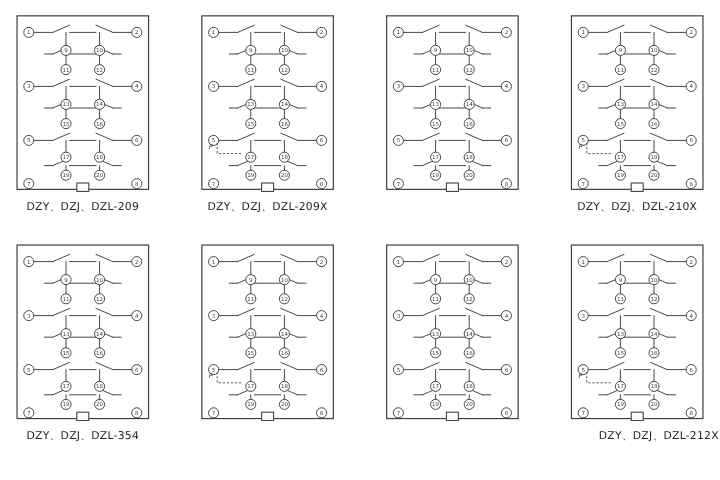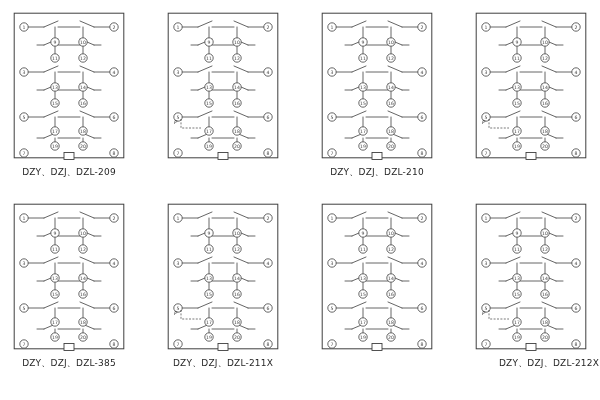--- a/index.html
+++ b/index.html
@@ -199,20 +199,21 @@
         </g>
         <g>
           <circle cx="101" cy="141" r="4.2" fill="#ffffff" stroke="#3f3f3f" stroke-width="0.8"></circle>
           <text x="101" y="142.7" text-anchor="middle" font-size="4.6" fill="#3f3f3f">8</text>
         </g>
         <g>
           <text x="7" y="112" font-size="5.5" font-style="italic" fill="#3f3f3f">P</text>
           <path d="M14 107 V116 H34" stroke="#3f3f3f" stroke-width="0.7" fill="none" stroke-dasharray="2 1.4"></path>
         </g>
       </svg>
+      <div class="panel-label" style="color: rgb(38, 38, 38);">DZY、DZJ、DZL-209X</div>
     </div>
     <div class="panel-cell">
       <svg viewBox="0 0 112 148" width="112" height="148">
         <rect x="1.2" y="1.2" width="109.6" height="144.6" fill="none" stroke="#3f3f3f" stroke-width="1"></rect>
         <path d="M15 15H31 M31 15L45 9 M45 15H67 M81 15L67 9 M97 15H81 M42 15V26 M70 15V26 M24 33H31 M31 33L45 27 M45 33H67 M81 33L67 27 M88 33H81 M42 33V42 M70 33V42 M15 60H31 M31 60L45 54 M45 60H67 M81 60L67 54 M97 60H81 M42 60V71 M70 60V71 M24 78H31 M31 78L45 72 M45 78H67 M81 78L67 72 M88 78H81 M42 78V87 M70 78V87 M15 105H31 M31 105L45 99 M45 105H67 M81 105L67 99 M97 105H81 M42 105V115 M70 105V115 M24 126H31 M31 126L45 120 M45 126H67 M81 126L67 120 M88 126H81 M42 126V130 M70 126V130 " stroke="#3f3f3f" stroke-width="0.8" fill="none" stroke-linecap="round"></path>
         <rect x="51" y="140.5" width="10" height="7" fill="#ffffff" stroke="#3f3f3f" stroke-width="0.9"></rect>
         <g>
           <circle cx="11" cy="15" r="4.2" fill="#ffffff" stroke="#3f3f3f" stroke-width="0.8"></circle>
           <text x="11" y="16.7" text-anchor="middle" font-size="4.6" fill="#3f3f3f">1</text>
         </g>
@@ -284,112 +285,20 @@
           <circle cx="70" cy="134" r="4.2" fill="#ffffff" stroke="#3f3f3f" stroke-width="0.8"></circle>
           <text x="70" y="135.7" text-anchor="middle" font-size="4.6" fill="#3f3f3f">20</text>
         </g>
         <g>
           <circle cx="11" cy="141" r="4.2" fill="#ffffff" stroke="#3f3f3f" stroke-width="0.8"></circle>
           <text x="11" y="142.7" text-anchor="middle" font-size="4.6" fill="#3f3f3f">7</text>
         </g>
         <g>
           <circle cx="101" cy="141" r="4.2" fill="#ffffff" stroke="#3f3f3f" stroke-width="0.8"></circle>
           <text x="101" y="142.7" text-anchor="middle" font-size="4.6" fill="#3f3f3f">8</text>
-        </g>
-      </svg>
-      <div class="panel-label" style="color: rgb(38, 38, 38);">DZY、DZJ、DZL-210</div>
-    </div>
-    <div class="panel-cell">
-      <svg viewBox="0 0 112 148" width="112" height="148">
-        <rect x="1.2" y="1.2" width="109.6" height="144.6" fill="none" stroke="#3f3f3f" stroke-width="1"></rect>
-        <path d="M15 15H31 M31 15L45 9 M45 15H67 M81 15L67 9 M97 15H81 M42 15V26 M70 15V26 M24 33H31 M31 33L45 27 M45 33H67 M81 33L67 27 M88 33H81 M42 33V42 M70 33V42 M15 60H31 M31 60L45 54 M45 60H67 M81 60L67 54 M97 60H81 M42 60V71 M70 60V71 M24 78H31 M31 78L45 72 M45 78H67 M81 78L67 72 M88 78H81 M42 78V87 M70 78V87 M15 105H31 M31 105L45 99 M45 105H67 M81 105L67 99 M97 105H81 M42 105V115 M70 105V115 M24 126H31 M31 126L45 120 M45 126H67 M81 126L67 120 M88 126H81 M42 126V130 M70 126V130 " stroke="#3f3f3f" stroke-width="0.8" fill="none" stroke-linecap="round"></path>
-        <rect x="51" y="140.5" width="10" height="7" fill="#ffffff" stroke="#3f3f3f" stroke-width="0.9"></rect>
-        <g>
-          <circle cx="11" cy="15" r="4.2" fill="#ffffff" stroke="#3f3f3f" stroke-width="0.8"></circle>
-          <text x="11" y="16.7" text-anchor="middle" font-size="4.6" fill="#3f3f3f">1</text>
-        </g>
-        <g>
-          <circle cx="101" cy="15" r="4.2" fill="#ffffff" stroke="#3f3f3f" stroke-width="0.8"></circle>
-          <text x="101" y="16.7" text-anchor="middle" font-size="4.6" fill="#3f3f3f">2</text>
-        </g>
-        <g>
-          <circle cx="42" cy="30" r="4.2" fill="#ffffff" stroke="#3f3f3f" stroke-width="0.8"></circle>
-          <text x="42" y="31.7" text-anchor="middle" font-size="4.6" fill="#3f3f3f">9</text>
-        </g>
-        <g>
-          <circle cx="70" cy="30" r="4.2" fill="#ffffff" stroke="#3f3f3f" stroke-width="0.8"></circle>
-          <text x="70" y="31.7" text-anchor="middle" font-size="4.6" fill="#3f3f3f">10</text>
-        </g>
-        <g>
-          <circle cx="42" cy="46" r="4.2" fill="#ffffff" stroke="#3f3f3f" stroke-width="0.8"></circle>
-          <text x="42" y="47.7" text-anchor="middle" font-size="4.6" fill="#3f3f3f">11</text>
-        </g>
-        <g>
-          <circle cx="70" cy="46" r="4.2" fill="#ffffff" stroke="#3f3f3f" stroke-width="0.8"></circle>
-          <text x="70" y="47.7" text-anchor="middle" font-size="4.6" fill="#3f3f3f">12</text>
-        </g>
-        <g>
-          <circle cx="11" cy="60" r="4.2" fill="#ffffff" stroke="#3f3f3f" stroke-width="0.8"></circle>
-          <text x="11" y="61.7" text-anchor="middle" font-size="4.6" fill="#3f3f3f">3</text>
-        </g>
-        <g>
-          <circle cx="101" cy="60" r="4.2" fill="#ffffff" stroke="#3f3f3f" stroke-width="0.8"></circle>
-          <text x="101" y="61.7" text-anchor="middle" font-size="4.6" fill="#3f3f3f">4</text>
-        </g>
-        <g>
-          <circle cx="42" cy="75" r="4.2" fill="#ffffff" stroke="#3f3f3f" stroke-width="0.8"></circle>
-          <text x="42" y="76.7" text-anchor="middle" font-size="4.6" fill="#3f3f3f">13</text>
-        </g>
-        <g>
-          <circle cx="70" cy="75" r="4.2" fill="#ffffff" stroke="#3f3f3f" stroke-width="0.8"></circle>
-          <text x="70" y="76.7" text-anchor="middle" font-size="4.6" fill="#3f3f3f">14</text>
-        </g>
-        <g>
-          <circle cx="42" cy="91" r="4.2" fill="#ffffff" stroke="#3f3f3f" stroke-width="0.8"></circle>
-          <text x="42" y="92.7" text-anchor="middle" font-size="4.6" fill="#3f3f3f">15</text>
-        </g>
-        <g>
-          <circle cx="70" cy="91" r="4.2" fill="#ffffff" stroke="#3f3f3f" stroke-width="0.8"></circle>
-          <text x="70" y="92.7" text-anchor="middle" font-size="4.6" fill="#3f3f3f">16</text>
-        </g>
-        <g>
-          <circle cx="11" cy="105" r="4.2" fill="#ffffff" stroke="#3f3f3f" stroke-width="0.8"></circle>
-          <text x="11" y="106.7" text-anchor="middle" font-size="4.6" fill="#3f3f3f">5</text>
-        </g>
-        <g>
-          <circle cx="101" cy="105" r="4.2" fill="#ffffff" stroke="#3f3f3f" stroke-width="0.8"></circle>
-          <text x="101" y="106.7" text-anchor="middle" font-size="4.6" fill="#3f3f3f">6</text>
-        </g>
-        <g>
-          <circle cx="42" cy="119" r="4.2" fill="#ffffff" stroke="#3f3f3f" stroke-width="0.8"></circle>
-          <text x="42" y="120.7" text-anchor="middle" font-size="4.6" fill="#3f3f3f">17</text>
-        </g>
-        <g>
-          <circle cx="70" cy="119" r="4.2" fill="#ffffff" stroke="#3f3f3f" stroke-width="0.8"></circle>
-          <text x="70" y="120.7" text-anchor="middle" font-size="4.6" fill="#3f3f3f">18</text>
-        </g>
-        <g>
-          <circle cx="42" cy="134" r="4.2" fill="#ffffff" stroke="#3f3f3f" stroke-width="0.8"></circle>
-          <text x="42" y="135.7" text-anchor="middle" font-size="4.6" fill="#3f3f3f">19</text>
-        </g>
-        <g>
-          <circle cx="70" cy="134" r="4.2" fill="#ffffff" stroke="#3f3f3f" stroke-width="0.8"></circle>
-          <text x="70" y="135.7" text-anchor="middle" font-size="4.6" fill="#3f3f3f">20</text>
-        </g>
-        <g>
-          <circle cx="11" cy="141" r="4.2" fill="#ffffff" stroke="#3f3f3f" stroke-width="0.8"></circle>
-          <text x="11" y="142.7" text-anchor="middle" font-size="4.6" fill="#3f3f3f">7</text>
-        </g>
-        <g>
-          <circle cx="101" cy="141" r="4.2" fill="#ffffff" stroke="#3f3f3f" stroke-width="0.8"></circle>
-          <text x="101" y="142.7" text-anchor="middle" font-size="4.6" fill="#3f3f3f">8</text>
-        </g>
-        <g>
-          <text x="7" y="112" font-size="5.5" font-style="italic" fill="#3f3f3f">P</text>
-          <path d="M14 107 V116 H34" stroke="#3f3f3f" stroke-width="0.7" fill="none" stroke-dasharray="2 1.4"></path>
         </g>
       </svg>
     </div>
     <div class="panel-cell">
       <svg viewBox="0 0 112 148" width="112" height="148">
         <rect x="1.2" y="1.2" width="109.6" height="144.6" fill="none" stroke="#3f3f3f" stroke-width="1"></rect>
         <path d="M15 15H31 M31 15L45 9 M45 15H67 M81 15L67 9 M97 15H81 M42 15V26 M70 15V26 M24 33H31 M31 33L45 27 M45 33H67 M81 33L67 27 M88 33H81 M42 33V42 M70 33V42 M15 60H31 M31 60L45 54 M45 60H67 M81 60L67 54 M97 60H81 M42 60V71 M70 60V71 M24 78H31 M31 78L45 72 M45 78H67 M81 78L67 72 M88 78H81 M42 78V87 M70 78V87 M15 105H31 M31 105L45 99 M45 105H67 M81 105L67 99 M97 105H81 M42 105V115 M70 105V115 M24 126H31 M31 126L45 120 M45 126H67 M81 126L67 120 M88 126H81 M42 126V130 M70 126V130 " stroke="#3f3f3f" stroke-width="0.8" fill="none" stroke-linecap="round"></path>
         <rect x="51" y="140.5" width="10" height="7" fill="#ffffff" stroke="#3f3f3f" stroke-width="0.9"></rect>
         <g>
           <circle cx="11" cy="15" r="4.2" fill="#ffffff" stroke="#3f3f3f" stroke-width="0.8"></circle>
@@ -464,22 +373,26 @@
           <text x="70" y="135.7" text-anchor="middle" font-size="4.6" fill="#3f3f3f">20</text>
         </g>
         <g>
           <circle cx="11" cy="141" r="4.2" fill="#ffffff" stroke="#3f3f3f" stroke-width="0.8"></circle>
           <text x="11" y="142.7" text-anchor="middle" font-size="4.6" fill="#3f3f3f">7</text>
         </g>
         <g>
           <circle cx="101" cy="141" r="4.2" fill="#ffffff" stroke="#3f3f3f" stroke-width="0.8"></circle>
           <text x="101" y="142.7" text-anchor="middle" font-size="4.6" fill="#3f3f3f">8</text>
         </g>
+        <g>
+          <text x="7" y="112" font-size="5.5" font-style="italic" fill="#3f3f3f">P</text>
+          <path d="M14 107 V116 H34" stroke="#3f3f3f" stroke-width="0.7" fill="none" stroke-dasharray="2 1.4"></path>
+        </g>
       </svg>
-      <div class="panel-label" style="color: rgb(38, 38, 38);">DZY、DZJ、DZL-385</div>
+      <div class="panel-label" style="color: rgb(38, 38, 38);">DZY、DZJ、DZL-210X</div>
     </div>
     <div class="panel-cell">
       <svg viewBox="0 0 112 148" width="112" height="148">
         <rect x="1.2" y="1.2" width="109.6" height="144.6" fill="none" stroke="#3f3f3f" stroke-width="1"></rect>
         <path d="M15 15H31 M31 15L45 9 M45 15H67 M81 15L67 9 M97 15H81 M42 15V26 M70 15V26 M24 33H31 M31 33L45 27 M45 33H67 M81 33L67 27 M88 33H81 M42 33V42 M70 33V42 M15 60H31 M31 60L45 54 M45 60H67 M81 60L67 54 M97 60H81 M42 60V71 M70 60V71 M24 78H31 M31 78L45 72 M45 78H67 M81 78L67 72 M88 78H81 M42 78V87 M70 78V87 M15 105H31 M31 105L45 99 M45 105H67 M81 105L67 99 M97 105H81 M42 105V115 M70 105V115 M24 126H31 M31 126L45 120 M45 126H67 M81 126L67 120 M88 126H81 M42 126V130 M70 126V130 " stroke="#3f3f3f" stroke-width="0.8" fill="none" stroke-linecap="round"></path>
         <rect x="51" y="140.5" width="10" height="7" fill="#ffffff" stroke="#3f3f3f" stroke-width="0.9"></rect>
         <g>
           <circle cx="11" cy="15" r="4.2" fill="#ffffff" stroke="#3f3f3f" stroke-width="0.8"></circle>
           <text x="11" y="16.7" text-anchor="middle" font-size="4.6" fill="#3f3f3f">1</text>
         </g>
@@ -552,26 +465,22 @@
           <text x="70" y="135.7" text-anchor="middle" font-size="4.6" fill="#3f3f3f">20</text>
         </g>
         <g>
           <circle cx="11" cy="141" r="4.2" fill="#ffffff" stroke="#3f3f3f" stroke-width="0.8"></circle>
           <text x="11" y="142.7" text-anchor="middle" font-size="4.6" fill="#3f3f3f">7</text>
         </g>
         <g>
           <circle cx="101" cy="141" r="4.2" fill="#ffffff" stroke="#3f3f3f" stroke-width="0.8"></circle>
           <text x="101" y="142.7" text-anchor="middle" font-size="4.6" fill="#3f3f3f">8</text>
         </g>
-        <g>
-          <text x="7" y="112" font-size="5.5" font-style="italic" fill="#3f3f3f">P</text>
-          <path d="M14 107 V116 H34" stroke="#3f3f3f" stroke-width="0.7" fill="none" stroke-dasharray="2 1.4"></path>
-        </g>
       </svg>
-      <div class="panel-label" style="color: rgb(38, 38, 38);">DZY、DZJ、DZL-211X</div>
+      <div class="panel-label" style="color: rgb(38, 38, 38);">DZY、DZJ、DZL-354</div>
     </div>
     <div class="panel-cell">
       <svg viewBox="0 0 112 148" width="112" height="148">
         <rect x="1.2" y="1.2" width="109.6" height="144.6" fill="none" stroke="#3f3f3f" stroke-width="1"></rect>
         <path d="M15 15H31 M31 15L45 9 M45 15H67 M81 15L67 9 M97 15H81 M42 15V26 M70 15V26 M24 33H31 M31 33L45 27 M45 33H67 M81 33L67 27 M88 33H81 M42 33V42 M70 33V42 M15 60H31 M31 60L45 54 M45 60H67 M81 60L67 54 M97 60H81 M42 60V71 M70 60V71 M24 78H31 M31 78L45 72 M45 78H67 M81 78L67 72 M88 78H81 M42 78V87 M70 78V87 M15 105H31 M31 105L45 99 M45 105H67 M81 105L67 99 M97 105H81 M42 105V115 M70 105V115 M24 126H31 M31 126L45 120 M45 126H67 M81 126L67 120 M88 126H81 M42 126V130 M70 126V130 " stroke="#3f3f3f" stroke-width="0.8" fill="none" stroke-linecap="round"></path>
         <rect x="51" y="140.5" width="10" height="7" fill="#ffffff" stroke="#3f3f3f" stroke-width="0.9"></rect>
         <g>
           <circle cx="11" cy="15" r="4.2" fill="#ffffff" stroke="#3f3f3f" stroke-width="0.8"></circle>
           <text x="11" y="16.7" text-anchor="middle" font-size="4.6" fill="#3f3f3f">1</text>
         </g>
@@ -643,20 +552,24 @@
           <circle cx="70" cy="134" r="4.2" fill="#ffffff" stroke="#3f3f3f" stroke-width="0.8"></circle>
           <text x="70" y="135.7" text-anchor="middle" font-size="4.6" fill="#3f3f3f">20</text>
         </g>
         <g>
           <circle cx="11" cy="141" r="4.2" fill="#ffffff" stroke="#3f3f3f" stroke-width="0.8"></circle>
           <text x="11" y="142.7" text-anchor="middle" font-size="4.6" fill="#3f3f3f">7</text>
         </g>
         <g>
           <circle cx="101" cy="141" r="4.2" fill="#ffffff" stroke="#3f3f3f" stroke-width="0.8"></circle>
           <text x="101" y="142.7" text-anchor="middle" font-size="4.6" fill="#3f3f3f">8</text>
+        </g>
+        <g>
+          <text x="7" y="112" font-size="5.5" font-style="italic" fill="#3f3f3f">P</text>
+          <path d="M14 107 V116 H34" stroke="#3f3f3f" stroke-width="0.7" fill="none" stroke-dasharray="2 1.4"></path>
         </g>
       </svg>
     </div>
     <div class="panel-cell">
       <svg viewBox="0 0 112 148" width="112" height="148">
         <rect x="1.2" y="1.2" width="109.6" height="144.6" fill="none" stroke="#3f3f3f" stroke-width="1"></rect>
         <path d="M15 15H31 M31 15L45 9 M45 15H67 M81 15L67 9 M97 15H81 M42 15V26 M70 15V26 M24 33H31 M31 33L45 27 M45 33H67 M81 33L67 27 M88 33H81 M42 33V42 M70 33V42 M15 60H31 M31 60L45 54 M45 60H67 M81 60L67 54 M97 60H81 M42 60V71 M70 60V71 M24 78H31 M31 78L45 72 M45 78H67 M81 78L67 72 M88 78H81 M42 78V87 M70 78V87 M15 105H31 M31 105L45 99 M45 105H67 M81 105L67 99 M97 105H81 M42 105V115 M70 105V115 M24 126H31 M31 126L45 120 M45 126H67 M81 126L67 120 M88 126H81 M42 126V130 M70 126V130 " stroke="#3f3f3f" stroke-width="0.8" fill="none" stroke-linecap="round"></path>
         <rect x="51" y="140.5" width="10" height="7" fill="#ffffff" stroke="#3f3f3f" stroke-width="0.9"></rect>
         <g>
           <circle cx="11" cy="15" r="4.2" fill="#ffffff" stroke="#3f3f3f" stroke-width="0.8"></circle>
@@ -731,20 +644,107 @@
           <text x="70" y="135.7" text-anchor="middle" font-size="4.6" fill="#3f3f3f">20</text>
         </g>
         <g>
           <circle cx="11" cy="141" r="4.2" fill="#ffffff" stroke="#3f3f3f" stroke-width="0.8"></circle>
           <text x="11" y="142.7" text-anchor="middle" font-size="4.6" fill="#3f3f3f">7</text>
         </g>
         <g>
           <circle cx="101" cy="141" r="4.2" fill="#ffffff" stroke="#3f3f3f" stroke-width="0.8"></circle>
           <text x="101" y="142.7" text-anchor="middle" font-size="4.6" fill="#3f3f3f">8</text>
         </g>
+      </svg>
+    </div>
+    <div class="panel-cell">
+      <svg viewBox="0 0 112 148" width="112" height="148">
+        <rect x="1.2" y="1.2" width="109.6" height="144.6" fill="none" stroke="#3f3f3f" stroke-width="1"></rect>
+        <path d="M15 15H31 M31 15L45 9 M45 15H67 M81 15L67 9 M97 15H81 M42 15V26 M70 15V26 M24 33H31 M31 33L45 27 M45 33H67 M81 33L67 27 M88 33H81 M42 33V42 M70 33V42 M15 60H31 M31 60L45 54 M45 60H67 M81 60L67 54 M97 60H81 M42 60V71 M70 60V71 M24 78H31 M31 78L45 72 M45 78H67 M81 78L67 72 M88 78H81 M42 78V87 M70 78V87 M15 105H31 M31 105L45 99 M45 105H67 M81 105L67 99 M97 105H81 M42 105V115 M70 105V115 M24 126H31 M31 126L45 120 M45 126H67 M81 126L67 120 M88 126H81 M42 126V130 M70 126V130 " stroke="#3f3f3f" stroke-width="0.8" fill="none" stroke-linecap="round"></path>
+        <rect x="51" y="140.5" width="10" height="7" fill="#ffffff" stroke="#3f3f3f" stroke-width="0.9"></rect>
+        <g>
+          <circle cx="11" cy="15" r="4.2" fill="#ffffff" stroke="#3f3f3f" stroke-width="0.8"></circle>
+          <text x="11" y="16.7" text-anchor="middle" font-size="4.6" fill="#3f3f3f">1</text>
+        </g>
+        <g>
+          <circle cx="101" cy="15" r="4.2" fill="#ffffff" stroke="#3f3f3f" stroke-width="0.8"></circle>
+          <text x="101" y="16.7" text-anchor="middle" font-size="4.6" fill="#3f3f3f">2</text>
+        </g>
+        <g>
+          <circle cx="42" cy="30" r="4.2" fill="#ffffff" stroke="#3f3f3f" stroke-width="0.8"></circle>
+          <text x="42" y="31.7" text-anchor="middle" font-size="4.6" fill="#3f3f3f">9</text>
+        </g>
+        <g>
+          <circle cx="70" cy="30" r="4.2" fill="#ffffff" stroke="#3f3f3f" stroke-width="0.8"></circle>
+          <text x="70" y="31.7" text-anchor="middle" font-size="4.6" fill="#3f3f3f">10</text>
+        </g>
+        <g>
+          <circle cx="42" cy="46" r="4.2" fill="#ffffff" stroke="#3f3f3f" stroke-width="0.8"></circle>
+          <text x="42" y="47.7" text-anchor="middle" font-size="4.6" fill="#3f3f3f">11</text>
+        </g>
+        <g>
+          <circle cx="70" cy="46" r="4.2" fill="#ffffff" stroke="#3f3f3f" stroke-width="0.8"></circle>
+          <text x="70" y="47.7" text-anchor="middle" font-size="4.6" fill="#3f3f3f">12</text>
+        </g>
+        <g>
+          <circle cx="11" cy="60" r="4.2" fill="#ffffff" stroke="#3f3f3f" stroke-width="0.8"></circle>
+          <text x="11" y="61.7" text-anchor="middle" font-size="4.6" fill="#3f3f3f">3</text>
+        </g>
+        <g>
+          <circle cx="101" cy="60" r="4.2" fill="#ffffff" stroke="#3f3f3f" stroke-width="0.8"></circle>
+          <text x="101" y="61.7" text-anchor="middle" font-size="4.6" fill="#3f3f3f">4</text>
+        </g>
+        <g>
+          <circle cx="42" cy="75" r="4.2" fill="#ffffff" stroke="#3f3f3f" stroke-width="0.8"></circle>
+          <text x="42" y="76.7" text-anchor="middle" font-size="4.6" fill="#3f3f3f">13</text>
+        </g>
+        <g>
+          <circle cx="70" cy="75" r="4.2" fill="#ffffff" stroke="#3f3f3f" stroke-width="0.8"></circle>
+          <text x="70" y="76.7" text-anchor="middle" font-size="4.6" fill="#3f3f3f">14</text>
+        </g>
+        <g>
+          <circle cx="42" cy="91" r="4.2" fill="#ffffff" stroke="#3f3f3f" stroke-width="0.8"></circle>
+          <text x="42" y="92.7" text-anchor="middle" font-size="4.6" fill="#3f3f3f">15</text>
+        </g>
+        <g>
+          <circle cx="70" cy="91" r="4.2" fill="#ffffff" stroke="#3f3f3f" stroke-width="0.8"></circle>
+          <text x="70" y="92.7" text-anchor="middle" font-size="4.6" fill="#3f3f3f">16</text>
+        </g>
+        <g>
+          <circle cx="11" cy="105" r="4.2" fill="#ffffff" stroke="#3f3f3f" stroke-width="0.8"></circle>
+          <text x="11" y="106.7" text-anchor="middle" font-size="4.6" fill="#3f3f3f">5</text>
+        </g>
+        <g>
+          <circle cx="101" cy="105" r="4.2" fill="#ffffff" stroke="#3f3f3f" stroke-width="0.8"></circle>
+          <text x="101" y="106.7" text-anchor="middle" font-size="4.6" fill="#3f3f3f">6</text>
+        </g>
+        <g>
+          <circle cx="42" cy="119" r="4.2" fill="#ffffff" stroke="#3f3f3f" stroke-width="0.8"></circle>
+          <text x="42" y="120.7" text-anchor="middle" font-size="4.6" fill="#3f3f3f">17</text>
+        </g>
+        <g>
+          <circle cx="70" cy="119" r="4.2" fill="#ffffff" stroke="#3f3f3f" stroke-width="0.8"></circle>
+          <text x="70" y="120.7" text-anchor="middle" font-size="4.6" fill="#3f3f3f">18</text>
+        </g>
+        <g>
+          <circle cx="42" cy="134" r="4.2" fill="#ffffff" stroke="#3f3f3f" stroke-width="0.8"></circle>
+          <text x="42" y="135.7" text-anchor="middle" font-size="4.6" fill="#3f3f3f">19</text>
+        </g>
+        <g>
+          <circle cx="70" cy="134" r="4.2" fill="#ffffff" stroke="#3f3f3f" stroke-width="0.8"></circle>
+          <text x="70" y="135.7" text-anchor="middle" font-size="4.6" fill="#3f3f3f">20</text>
+        </g>
+        <g>
+          <circle cx="11" cy="141" r="4.2" fill="#ffffff" stroke="#3f3f3f" stroke-width="0.8"></circle>
+          <text x="11" y="142.7" text-anchor="middle" font-size="4.6" fill="#3f3f3f">7</text>
+        </g>
+        <g>
+          <circle cx="101" cy="141" r="4.2" fill="#ffffff" stroke="#3f3f3f" stroke-width="0.8"></circle>
+          <text x="101" y="142.7" text-anchor="middle" font-size="4.6" fill="#3f3f3f">8</text>
+        </g>
         <g>
           <text x="7" y="112" font-size="5.5" font-style="italic" fill="#3f3f3f">P</text>
           <path d="M14 107 V116 H34" stroke="#3f3f3f" stroke-width="0.7" fill="none" stroke-dasharray="2 1.4"></path>
         </g>
       </svg>
       <div class="panel-label" style="color: rgb(38, 38, 38); margin-left: 36px;">DZY、DZJ、DZL-212X</div>
     </div>
   </div>
 
 </body></html>

